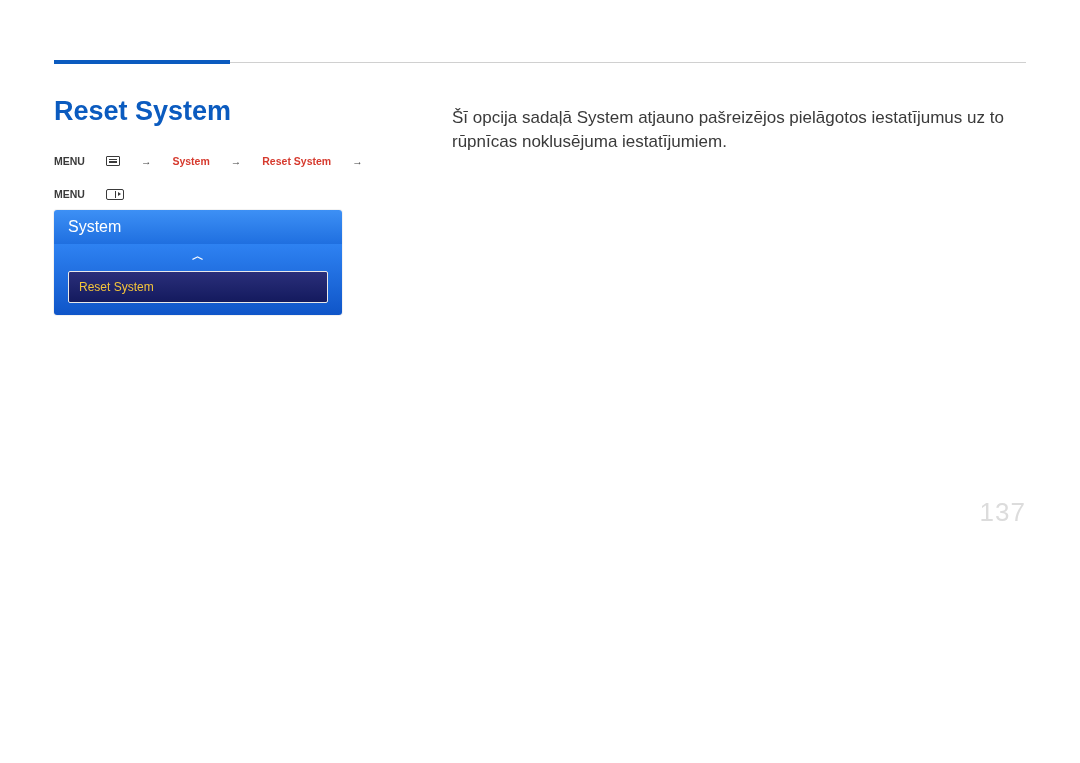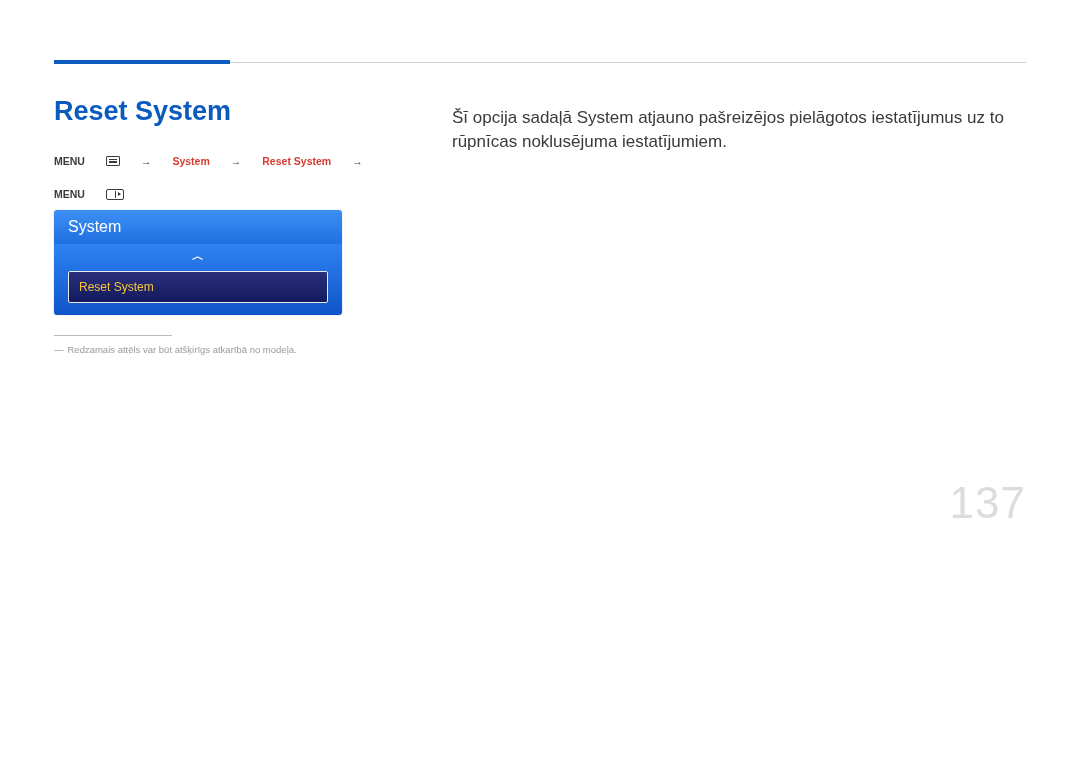--- a/index.html
+++ b/index.html
@@ -29,21 +29,21 @@
   .osd-body { background: linear-gradient(#2e82f2, #0f55c8); padding: 0 14px 12px 14px; }
   .osd-caret { text-align:center; color:#fff; font-size:12px; padding:4px 0 6px 0; font-weight:bold; }
   .osd-item { background: linear-gradient(#2a2f7a, #141a5e); border: 1.5px solid #e9e9e9; border-radius: 2px; padding: 8px 10px; color: #f5c53a; font-size: 12px; }
   .footnote-wrap { margin-top: 20px; }
   .footnote-rule { width: 118px; height: 1px; background: #bbb; margin-bottom: 8px; }
   .footnote { font-size: 9.5px; color: #9a9a9a; }
   .footnote .dash { color:#9a9a9a; margin-right:4px; }
 
   .desc { font-size: 17px; color: #3a3a3a; line-height: 1.4; }
 
-  .page-number { position: absolute; right: 54px; bottom: 34px; font-size: 44px; color: #dcdcdc; font-weight: 400; letter-spacing: 1px; }
+  .page-number { position: absolute; right: 54px; bottom: 34px; font-size: 26px; color: #dcdcdc; font-weight: 400; letter-spacing: 1px; }
 </style>
 </head>
 <body>
 
 <div class="page">
   <div class="top-accent"></div>
   <div class="top-rule"></div>
 
   <div class="content">
 
@@ -71,26 +71,20 @@
       </div>
 
       <div class="osd">
         <div class="osd-header">System</div>
         <div class="osd-body">
           <div class="osd-caret">︿</div>
           <div class="osd-item">Reset System</div>
         </div>
       </div>
 
-      <div class="footnote-wrap">
-        <div class="footnote-rule"></div>
-        <div class="footnote">
-          <span class="dash">―</span><span>Redzamais attēls var būt atšķirīgs atkarībā no modeļa.</span>
-        </div>
-      </div>
     </div>
 
     <div class="right-col">
       <p class="desc">Šī opcija sadaļā System atjauno pašreizējos pielāgotos iestatījumus uz to rūpnīcas noklusējuma iestatījumiem.</p>
     </div>
 
   </div>
 
   <div class="page-number">137</div>
 </div>

